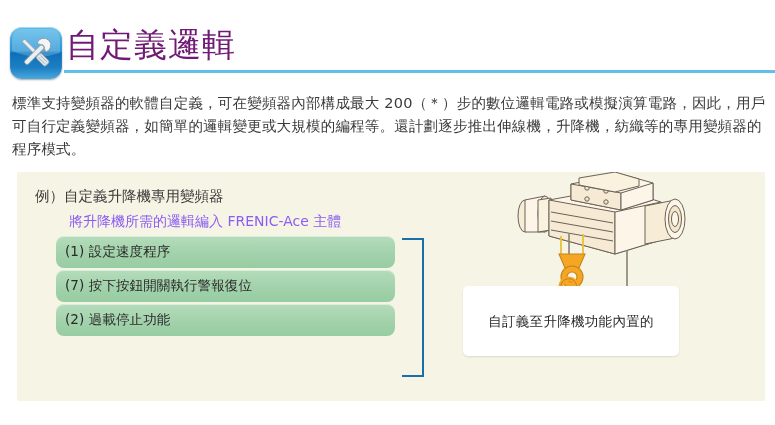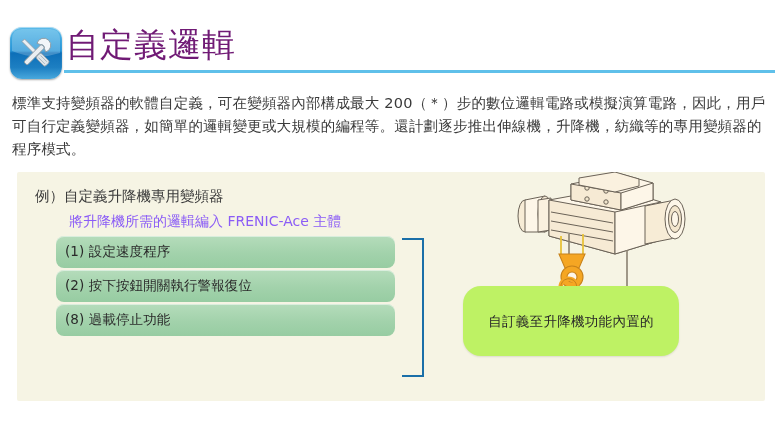--- a/index.html
+++ b/index.html
@@ -159,22 +159,22 @@
     height: 124px;
   }
 
   
   #result-box {
     position: absolute;
     left: 446px;
     top: 114px;
     width: 216px;
     height: 70px;
-    background: #bef264;
-    border-radius: 18px;
+    background: #ffffff;
+    border-radius: 5px;
     box-shadow: 0 1px 2px rgba(0,0,0,0.10);
     display: flex;
     flex-direction: column;
     align-items: center;
     justify-content: center;
   }
   .result-line {
     font-size: 13.5px;
     line-height: 24px;
     color: #2a2a2a;
@@ -213,22 +213,22 @@
 
 <div id="intro">標準支持變頻器的軟體自定義，可在變頻器內部構成最大 200（＊）步的數位邏輯電路或模擬演算電路，因此，用戶可自行定義變頻器，如簡單的邏輯變更或大規模的編程等。還計劃逐步推出伸線機，升降機，紡織等的專用變頻器的程序模式。</div>
 
 <div id="example-panel">
 
   <div id="example-heading">例）自定義升降機專用變頻器</div>
   <div id="example-subheading">將升降機所需的邏輯編入 FRENIC-Ace 主體</div>
 
   <div id="feature-list">
     <div class="feature-item">(1) 設定速度程序</div>
-    <div class="feature-item">(2) 按下按鈕開關執行警報復位</div>
-    <div class="feature-item">(8) 過載停止功能</div>
+    <div class="feature-item">(7) 按下按鈕開關執行警報復位</div>
+    <div class="feature-item">(2) 過載停止功能</div>
   </div>
 
   <div id="bracket">
     <div class="bk-top"></div>
     <div class="bk-side"></div>
     <div class="bk-bot"></div>
   </div>
 
   <div id="hoist-illustration">
     <svg width="228" height="124" viewBox="0 0 228 124">

